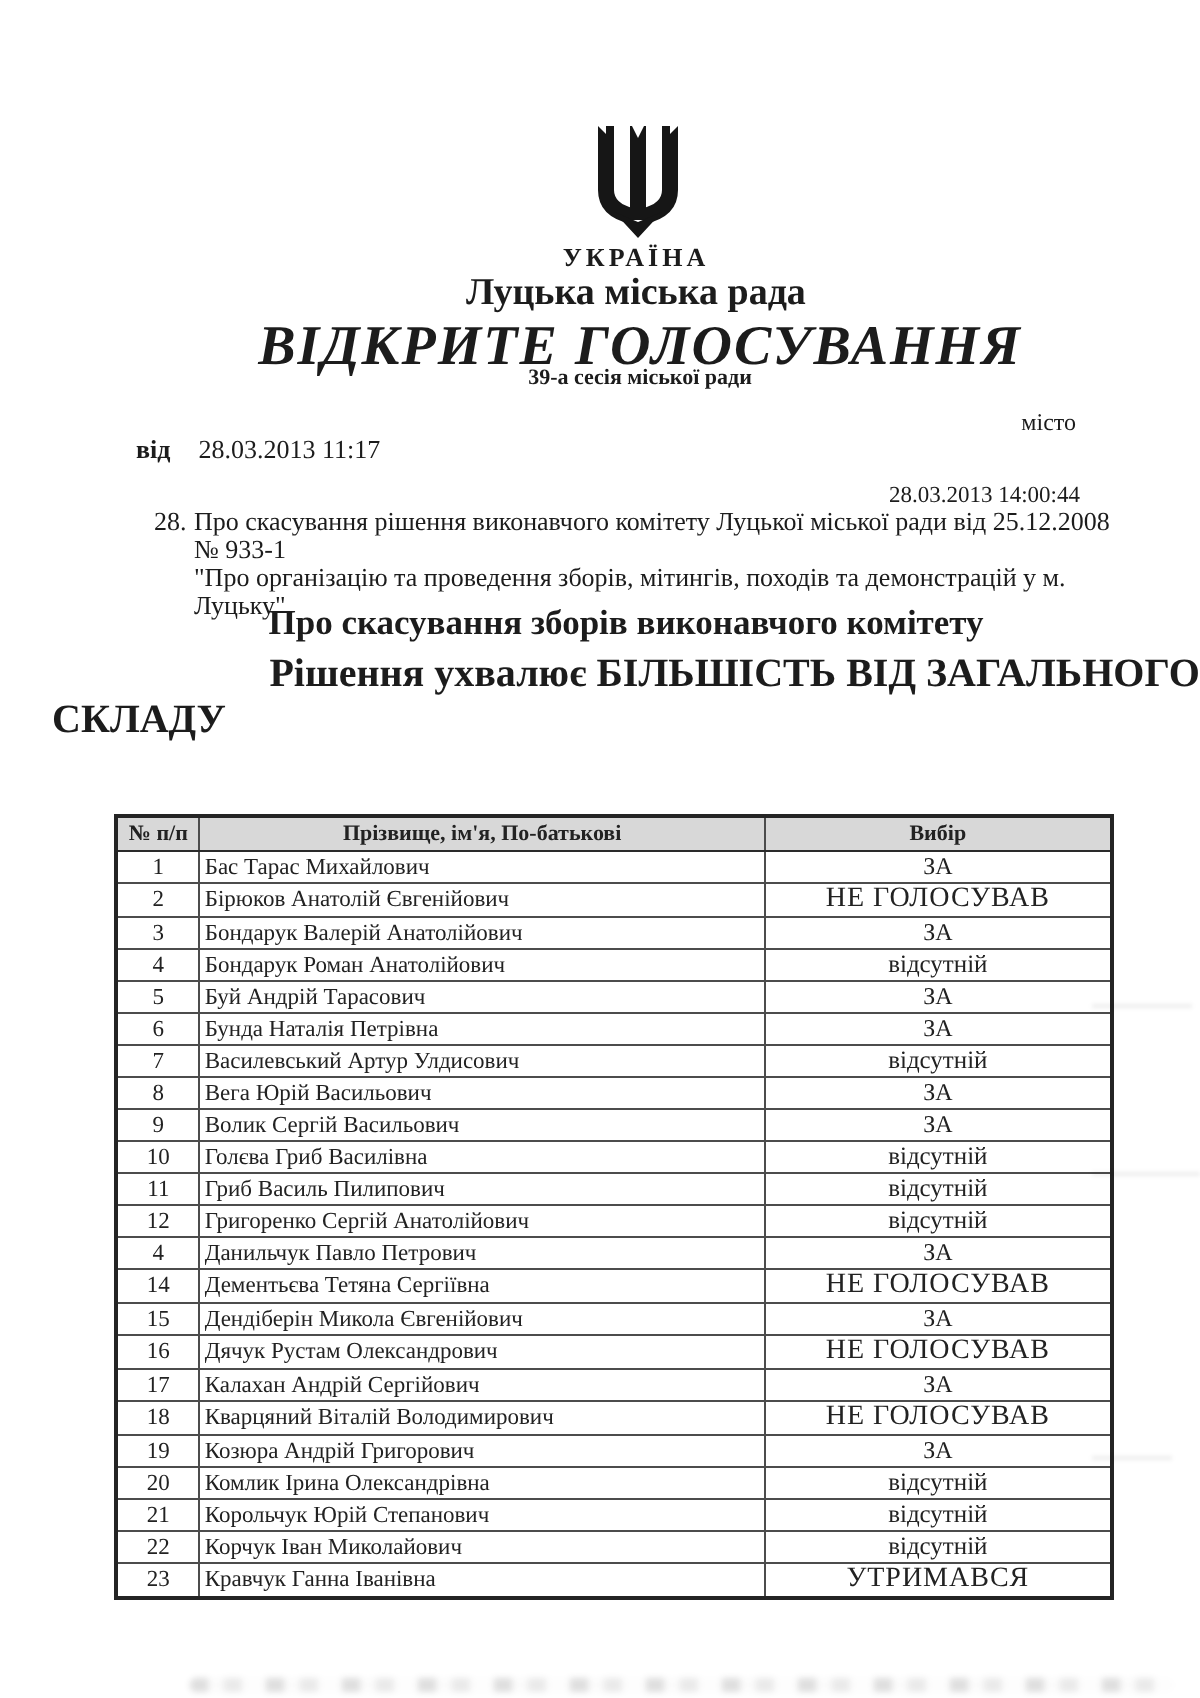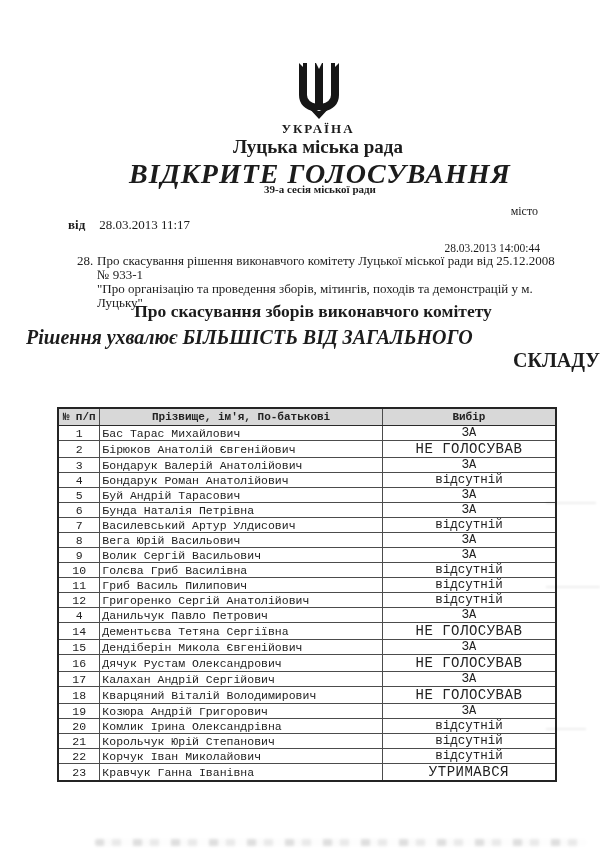--- a/index.html
+++ b/index.html
@@ -38,32 +38,32 @@
   .agenda{left:77px;top:254px;width:478px;font-size:13px;line-height:14px;}
   .agenda .l1{display:flex;}
   .agenda .num{width:20px;flex:0 0 20px;}
   .agenda .l2{padding-left:20px;}
   
   .dec-title{
     left:0;right:0;top:301px;text-align:center;padding-left:26px;
     font-weight:bold;font-size:17.5px;
   }
   .rule1{
-    left:0;right:0;top:326px;text-align:left;padding-left:26px;
-    font-weight:bold;font-size:20px;font-style:italic;
+    left:0;right:0;top:326px;text-align:right;padding-left:26px;
+    font-weight:bold;font-size:20px;
   }
   .rule2{
-    left:0;right:0;top:349px;text-align:right;padding-left:26px;
+    left:0;right:0;top:349px;text-align:left;padding-left:26px;
     font-weight:bold;font-size:20px;
   }
   
   .vote-table{
     position:absolute;left:57px;top:407px;width:500px;
     border-collapse:collapse;table-layout:fixed;
-    font-family:Liberation Mono, monospace;
+    font-family:Liberation Serif, serif;
     color:#222;
   }
   .vote-table th,.vote-table td{
     border:1px solid #4c4c4c;
     padding:0 2px;height:14px;overflow:hidden;white-space:nowrap;
   }
   .vote-table{border:2px solid #242424;}
   .vote-table thead th{
     background:#d8d8d8;
     height:16px;font-size:11px;font-weight:bold;text-align:center;

